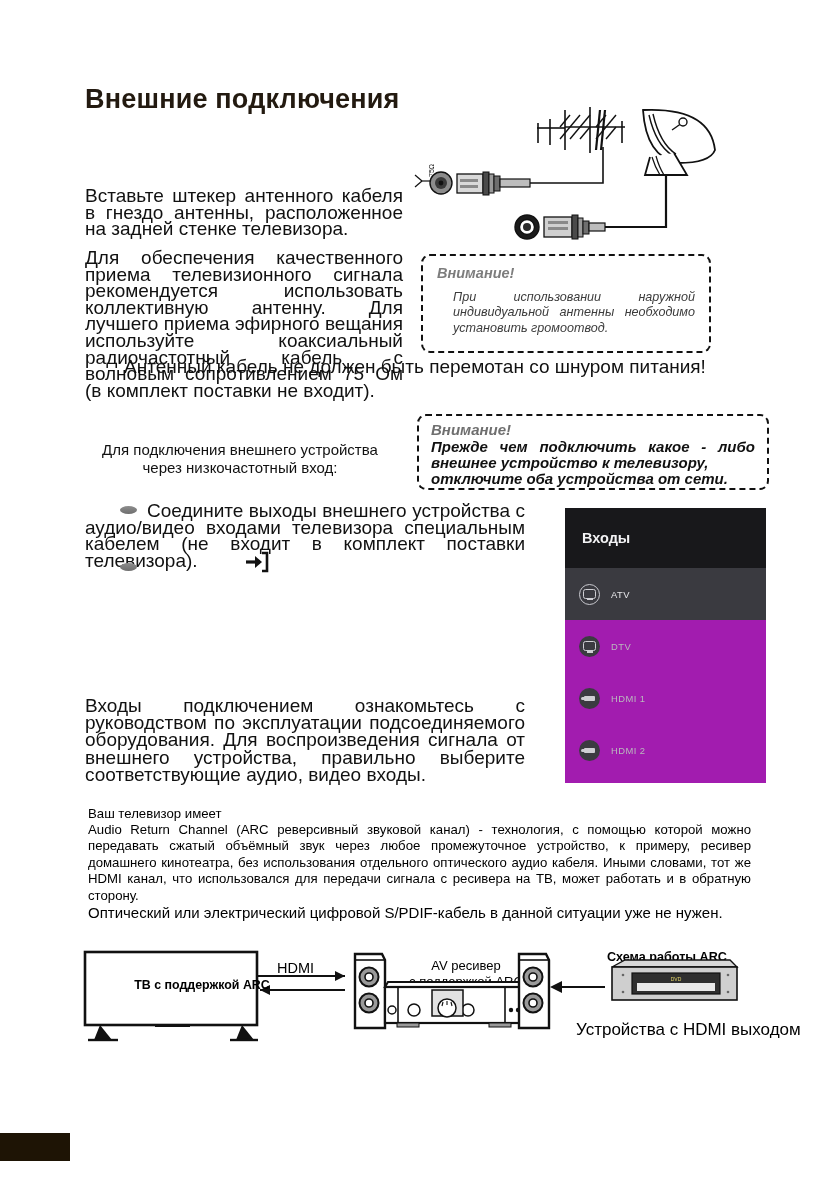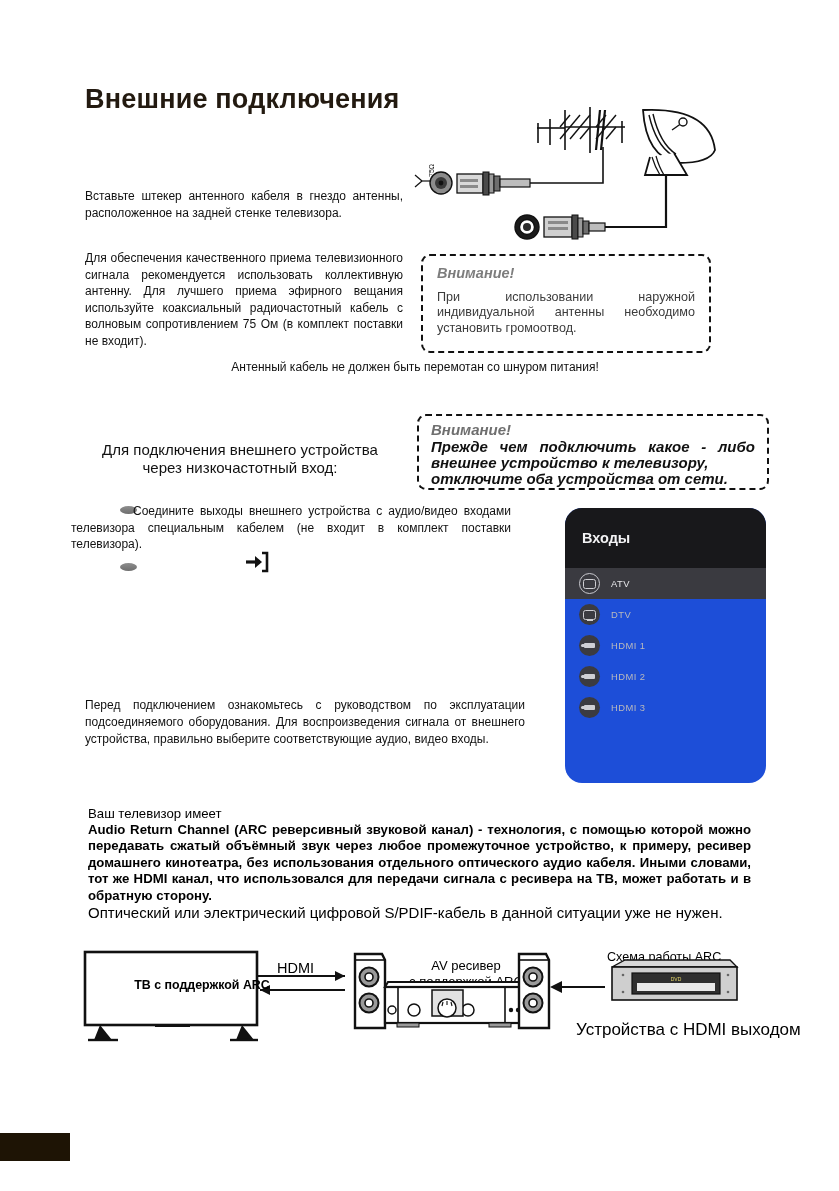--- a/index.html
+++ b/index.html
@@ -11,43 +11,43 @@
   .abs{position:absolute;}
 
   
   #page-title{
     left:85px;top:84px;font-size:27px;font-weight:bold;letter-spacing:.2px;
     color:#231a10;
   }
 
   
   .body-par{
-    font-size:12px;line-height:16.6px;color:#111;
+    font-size:19px;line-height:16.6px;color:#111;
     text-align:justify;
   }
   .body-par.nojust{text-align:center;}
 
   #par-antenna{left:85px;top:188px;width:318px;}
   #par-quality{left:85px;top:250px;width:318px;}
   #par-antenna-warn{left:85px;top:359px;width:660px;}
   #par-lowfreq{left:90px;top:441px;width:300px;font-size:15px;line-height:17.5px;}
-  #par-connect{left:71px;top:503px;width:440px;}
+  #par-connect{left:85px;top:503px;width:440px;}
   #par-before{left:85px;top:697px;width:440px;line-height:17.2px;}
 
   
   .warn-box{
     border:2px dashed #111;border-radius:9px;background:#fff;
     box-sizing:border-box;
   }
   #warn-box-1{left:421px;top:254px;width:290px;height:99px;padding:9px 14px 0 14px;}
   #warn-box-1 .warn-title{
     font-style:italic;font-weight:bold;font-size:14.5px;color:#7d7d7d;margin-bottom:9px;
   }
   #warn-box-1 .warn-text{
-    font-size:12.6px;line-height:15.4px;color:#3c3c3c;text-align:justify;
+    font-style:italic;font-size:12.6px;line-height:15.4px;color:#3c3c3c;text-align:justify;margin-left:16px;
   }
   #warn-box-2{left:417px;top:414px;width:352px;height:76px;padding:5px 12px 0 12px;}
   #warn-box-2 .warn-title{
     font-style:italic;font-weight:bold;font-size:15px;color:#6f6f6f;margin-bottom:1px;
   }
   #warn-box-2 .warn-text{
     font-style:italic;font-weight:bold;font-size:15px;line-height:16px;color:#111;text-align:justify;
   }
 
   
@@ -56,56 +56,55 @@
     background:linear-gradient(#8d8d8d,#6e6e6e);
   }
   #bullet-1{left:120px;top:506px;}
   #bullet-2{left:120px;top:563px;}
 
   
   #source-icon{left:245px;top:551px;}
 
   
   #inputs-panel{
-    left:565px;top:508px;width:201px;height:275px;background:#1d4ed8;
+    left:565px;top:508px;width:201px;height:275px;background:#a21caf;
     overflow:hidden;
-    border-radius:17px;
   }
   #inputs-header{
     height:60px;background:#18181b;position:relative;
   }
   #inputs-title{
     position:absolute;left:17px;top:22px;color:#f2f2f4;font-size:14.5px;font-weight:bold;
   }
   .input-row{
-    height:31px;display:flex;align-items:center;padding-left:14px;box-sizing:border-box;
+    height:52px;display:flex;align-items:center;padding-left:14px;box-sizing:border-box;
     color:#b9b9bd;font-size:9.4px;letter-spacing:.45px;
   }
   .input-row.selected{background:#3a3a40;color:#e7e7ea;}
   .inp-ico{
     width:21px;height:21px;border-radius:50%;background:#3b3b41;
     display:flex;align-items:center;justify-content:center;margin-right:11px;flex:none;
     position:relative;
   }
   .input-row.selected .inp-ico{background:#3a3a40;border:1px solid #c9c9cf;width:19px;height:19px;}
   .ico-tv{width:11px;height:8px;border:1.4px solid #cfcfd4;border-radius:2.5px;}
   .ico-tv:after{content:"";position:absolute;left:50%;margin-left:-3px;bottom:4px;width:6px;height:1.3px;background:#cfcfd4;}
   .ico-grid{width:11px;height:11px;position:relative;}
   .ico-grid span{position:absolute;background:#cfcfd4;}
   .ico-hdmi{width:11px;height:5px;background:#cfcfd4;border-radius:1px;position:relative;}
   .ico-hdmi:before{content:"";position:absolute;left:-3px;top:1px;width:3px;height:3px;background:#cfcfd4;border-radius:50% 0 0 50%;}
 
   
   #par-arc-head{left:88px;top:806px;font-size:13.2px;line-height:16.4px;}
-  #par-arc{left:88px;top:822px;width:663px;font-size:13.2px;line-height:16.4px;text-align:justify;font-weight:bold;}
+  #par-arc{left:88px;top:822px;width:663px;font-size:13.2px;line-height:16.4px;text-align:justify;}
   #par-spdif{left:88px;top:905px;width:663px;font-size:15px;line-height:16.4px;}
 
   
   #arc-diagram{left:0px;top:940px;width:839px;height:130px;}
-  #diag-title{left:607px;top:950px;font-size:12.6px;font-weight:normal;}
+  #diag-title{left:607px;top:950px;font-size:12.6px;font-weight:bold;}
   #label-hdmi{left:277px;top:960px;font-size:14.5px;}
   #label-avr{left:406px;top:958px;font-size:13px;text-align:center;width:120px;line-height:16px;}
   #label-dvd{left:576px;top:1020px;font-size:17px;}
   #tv-label{left:85px;top:978px;width:170px;text-align:center;font-size:12.4px;font-weight:bold;padding-left:32px;}
 
   
   #page-tab{left:0px;top:1133px;width:70px;height:28px;background:#1e1405;}
 </style>
 </head>
 <body>
@@ -248,21 +247,21 @@
   </div>
 
   <div class="input-row">
     <span class="inp-ico">
         <span class="ico-hdmi"></span>
       </span>
     <span>HDMI 3</span>
   </div>
 </div>
 
-<div class="abs body-par" id="par-before">Перед подключением ознакомьтесь с руководством по эксплуатации подсоединяемого оборудования. Для воспроизведения сигнала от внешнего устройства, правильно выберите соответствующие аудио, видео входы.</div>
+<div class="abs body-par" id="par-before">Входы подключением ознакомьтесь с руководством по эксплуатации подсоединяемого оборудования. Для воспроизведения сигнала от внешнего устройства, правильно выберите соответствующие аудио, видео входы.</div>
 
 <div class="abs" id="par-arc-head">Ваш телевизор имеет</div>
 <div class="abs" id="par-arc">Audio Return Channel (ARC реверсивный звуковой канал) - технология, с помощью которой можно передавать сжатый объёмный звук через любое промежуточное устройство, к примеру, ресивер домашнего кинотеатра, без использования отдельного оптического аудио кабеля. Иными словами, тот же HDMI канал, что использовался для передачи сигнала с ресивера на ТВ, может работать и в обратную сторону.</div>
 <div class="abs" id="par-spdif">Оптический или электрический цифровой S/PDIF-кабель в данной ситуации уже не нужен.</div>
 
 <div class="abs" id="diag-title">Схема работы ARC</div>
 <div class="abs" id="label-hdmi">HDMI</div>
 <div class="abs" id="label-avr">
   <div>AV ресивер</div>
   <div>с поддержкой ARC</div>

